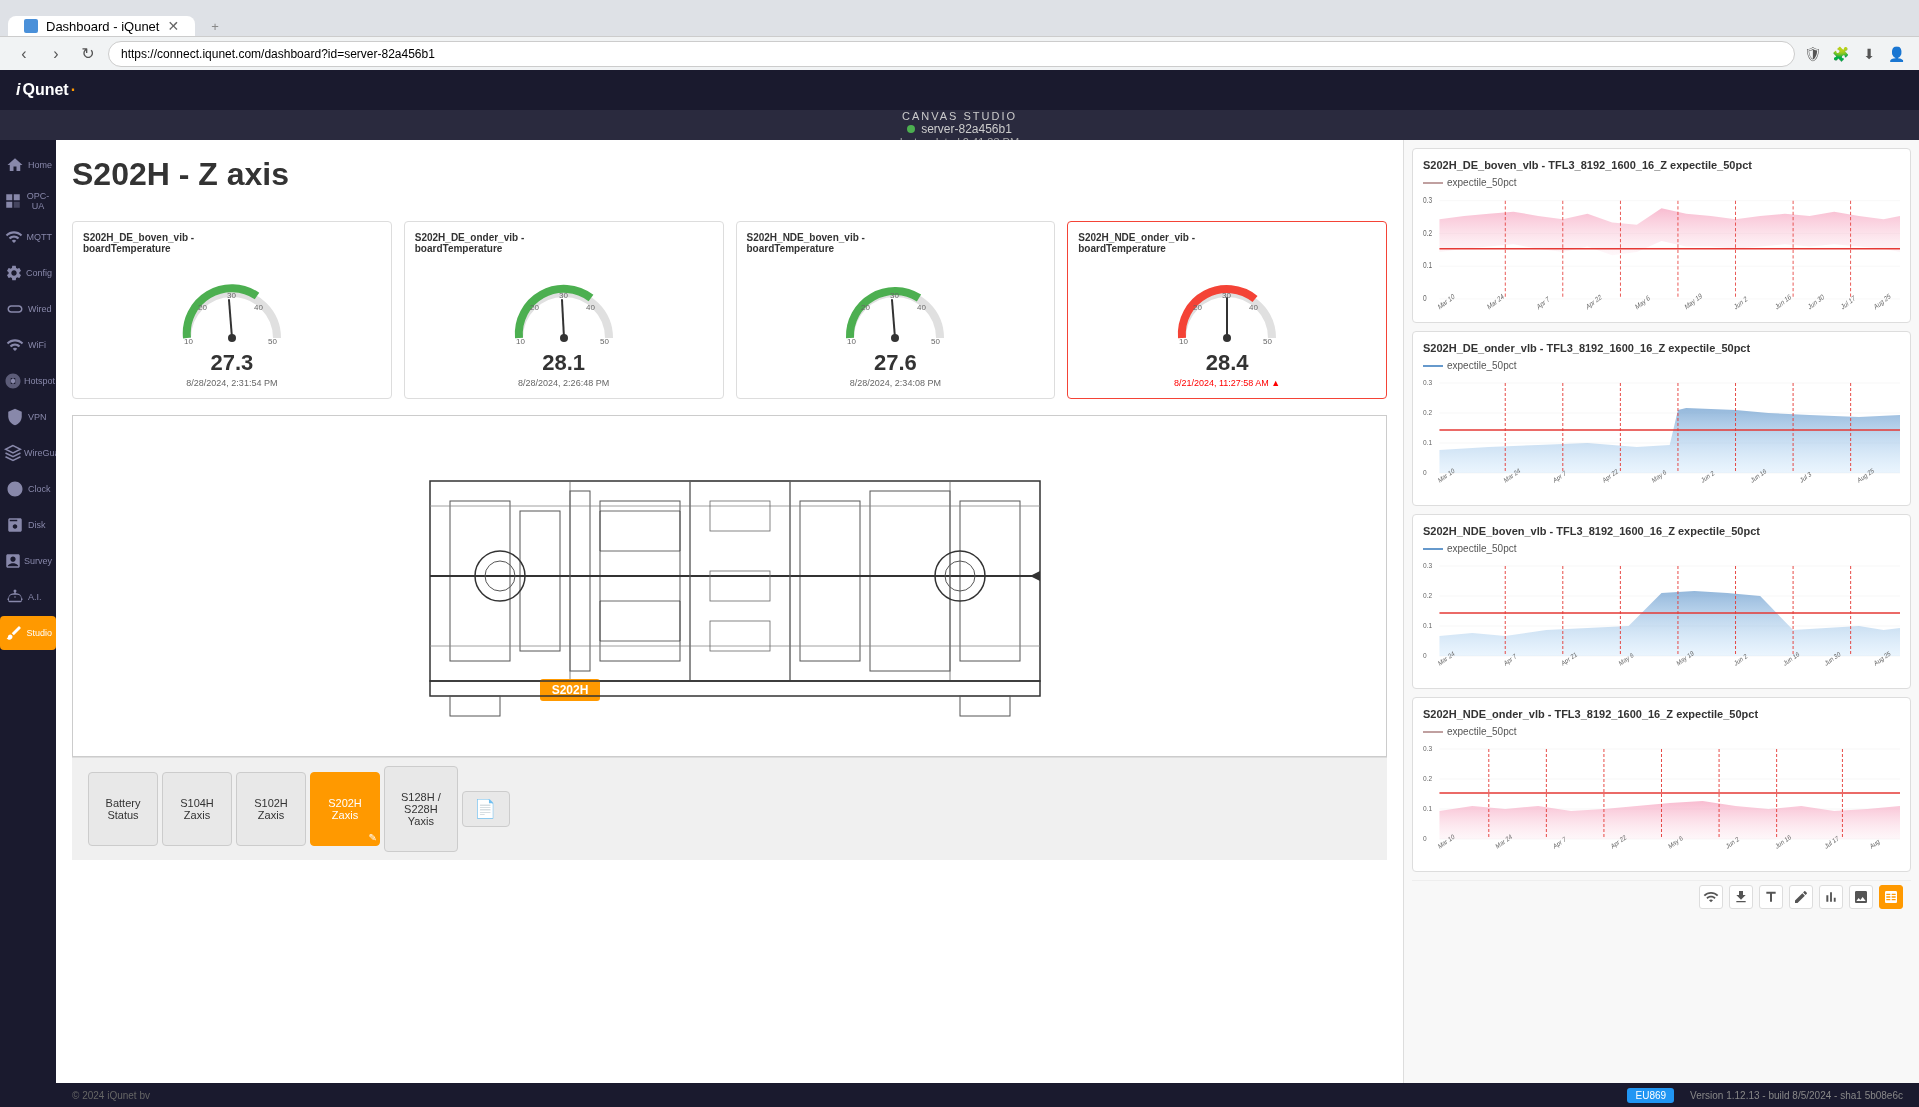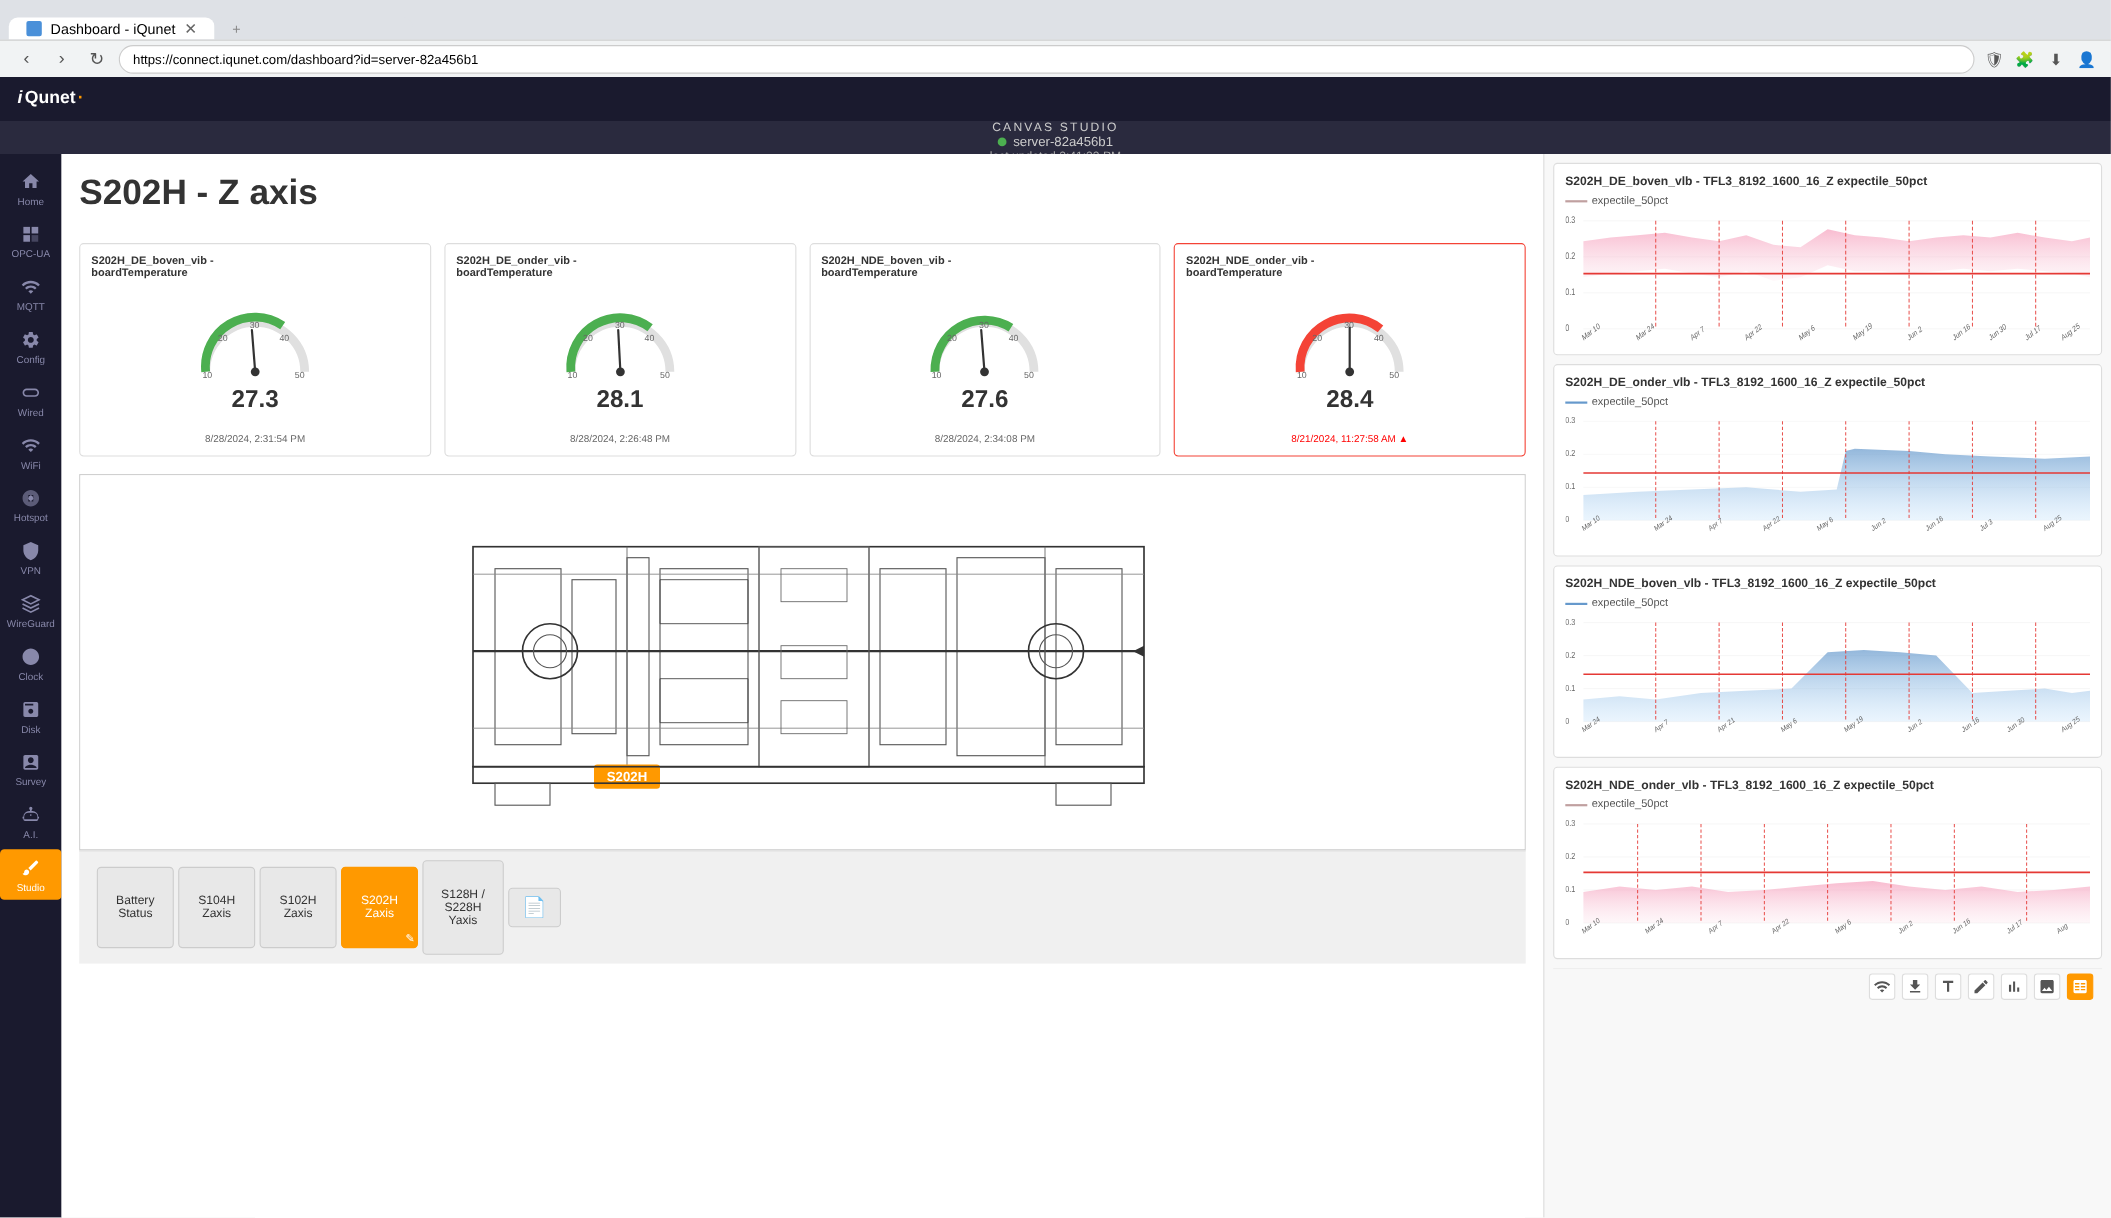--- a/index.html
+++ b/index.html
@@ -28,21 +28,21 @@
     .status-bar .canvas-studio { color: #ccc; letter-spacing: 2px; font-size: 11px; }
     .status-bar .server-info { display: flex; align-items: center; gap: 6px; color: #ccc; }
     .status-dot { width: 8px; height: 8px; background: #4caf50; border-radius: 50%; }
     .status-bar .last-updated { color: #aaa; font-size: 11px; }
 
     
     .main-layout { display: flex; flex: 1; overflow: hidden; }
 
     
     .sidebar { width: 56px; background: #1a1a2e; display: flex; flex-direction: column; align-items: center; padding: 8px 0; gap: 2px; overflow-y: auto; }
-    .sidebar-item { display: flex; flex-direction: column; align-items: center; padding: 6px 4px; cursor: pointer; color: #8888aa; width: 100%; border-radius: 4px; gap: 2px; font-size: 9px; }
+    .sidebar-item { display: flex; align-items: center; padding: 6px 4px; cursor: pointer; color: #8888aa; width: 100%; border-radius: 4px; gap: 2px; font-size: 9px; text-align: center; }
     .sidebar-item.active { background: #f90; color: #fff; }
     .sidebar-icon { width: 22px; height: 22px; display: flex; align-items: center; justify-content: center; }
 
     
     .content { flex: 1; display: flex; flex-direction: column; overflow: hidden; background: #f5f5f5; }
 
     
     .dashboard { display: flex; flex: 1; overflow: hidden; }
     .left-panel { flex: 1; padding: 16px; overflow-y: auto; background: #fff; }
     .right-panel { width: 516px; overflow-y: auto; background: #f8f8f8; border-left: 1px solid #ddd; padding: 8px; }
@@ -50,21 +50,21 @@
     
     .page-title { font-size: 32px; font-weight: bold; color: #333; margin-bottom: 28px; }
 
     
     .gauge-row { display: flex; gap: 12px; margin-bottom: 16px; }
     .gauge-card { border: 1px solid #ddd; border-radius: 4px; padding: 10px; background: #fff; min-width: 160px; flex: 1; }
     .gauge-title { font-size: 10px; color: #333; margin-bottom: 24px; font-weight: bold; }
     .gauge-container { position: relative; width: 120px; height: 70px; margin: 0 auto; }
     .gauge-svg { width: 120px; height: 70px; }
     .gauge-value { text-align: center; font-size: 22px; font-weight: bold; color: #333; margin-top: 2px; }
-    .gauge-timestamp { text-align: center; font-size: 9px; color: #666; margin-top: 18px; }
+    .gauge-timestamp { text-align: center; font-size: 9px; color: #666; margin-top: 2px; }
     .gauge-timestamp.alert { color: red; }
 
     
     .floor-plan { border: 1px solid #ccc; background: #fff; margin-top: 8px; position: relative; overflow: hidden; }
     .floor-plan-inner { width: 100%; height: 340px; background: #fff; display: flex; align-items: center; justify-content: center; position: relative; }
 
     
     .bottom-tabs { display: flex; gap: 4px; padding: 8px 16px; background: #f0f0f0; border-top: 1px solid #ddd; align-items: center; }
     .bottom-tab { padding: 24px 16px; border: 1px solid #ccc; border-radius: 4px; background: #e8e8e8; cursor: pointer; text-align: center; font-size: 12px; color: #333; min-width: 70px; }
     .bottom-tab.active { background: #f90; color: #fff; border-color: #f90; }
@@ -642,16 +642,23 @@
             <div class="chart-tool-icon" style="background:#f90; color:#fff; border-color:#f90;">
               <svg width="16" height="16" viewBox="0 0 24 24" fill="#fff">
                   <path d="M19 3H5c-1.1 0-2 .9-2 2v14c0 1.1.9 2 2 2h14c1.1 0 2-.9 2-2V5c0-1.1-.9-2-2-2zm-8 14H5v-2h6v2zm0-4H5v-2h6v2zm0-4H5V7h6v2zm8 8h-6v-2h6v2zm0-4h-6v-2h6v2zm0-4h-6V7h6v2z"></path>
                 </svg>
             </div>
           </div>
 
         </div>
       </div>
 
+      <div class="footer">
+        <span class="footer-left">© 2024 iQunet bv</span>
+        <div class="footer-right">
+          <span class="version-badge">EU869</span>
+          <span class="version-text">Version 1.12.13 - build 8/5/2024 - sha1 5b08e6c</span>
+        </div>
+      </div>
 
     </div>
   </div>
 </div>
 
 </body></html>

